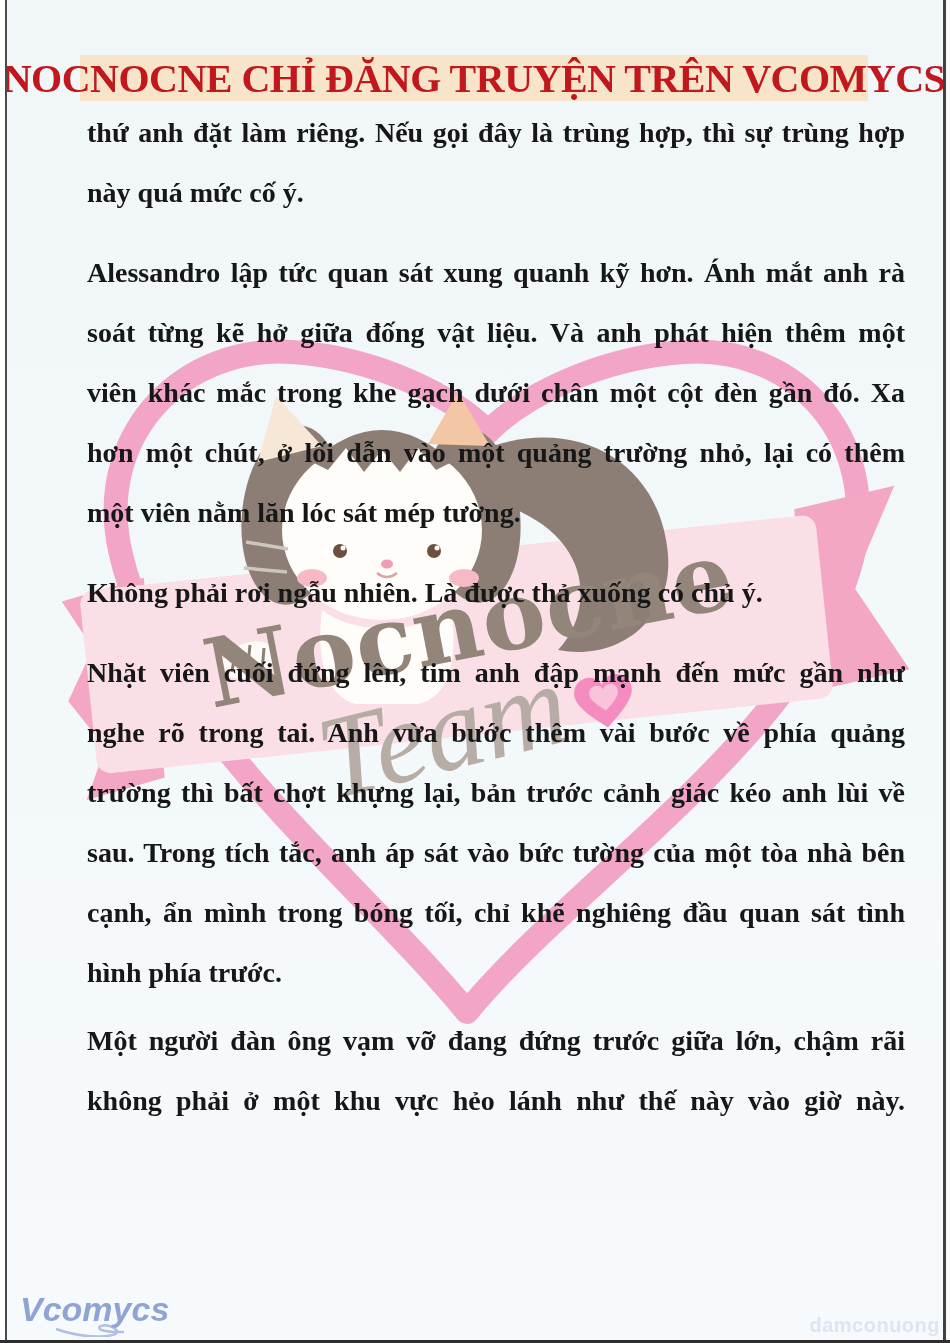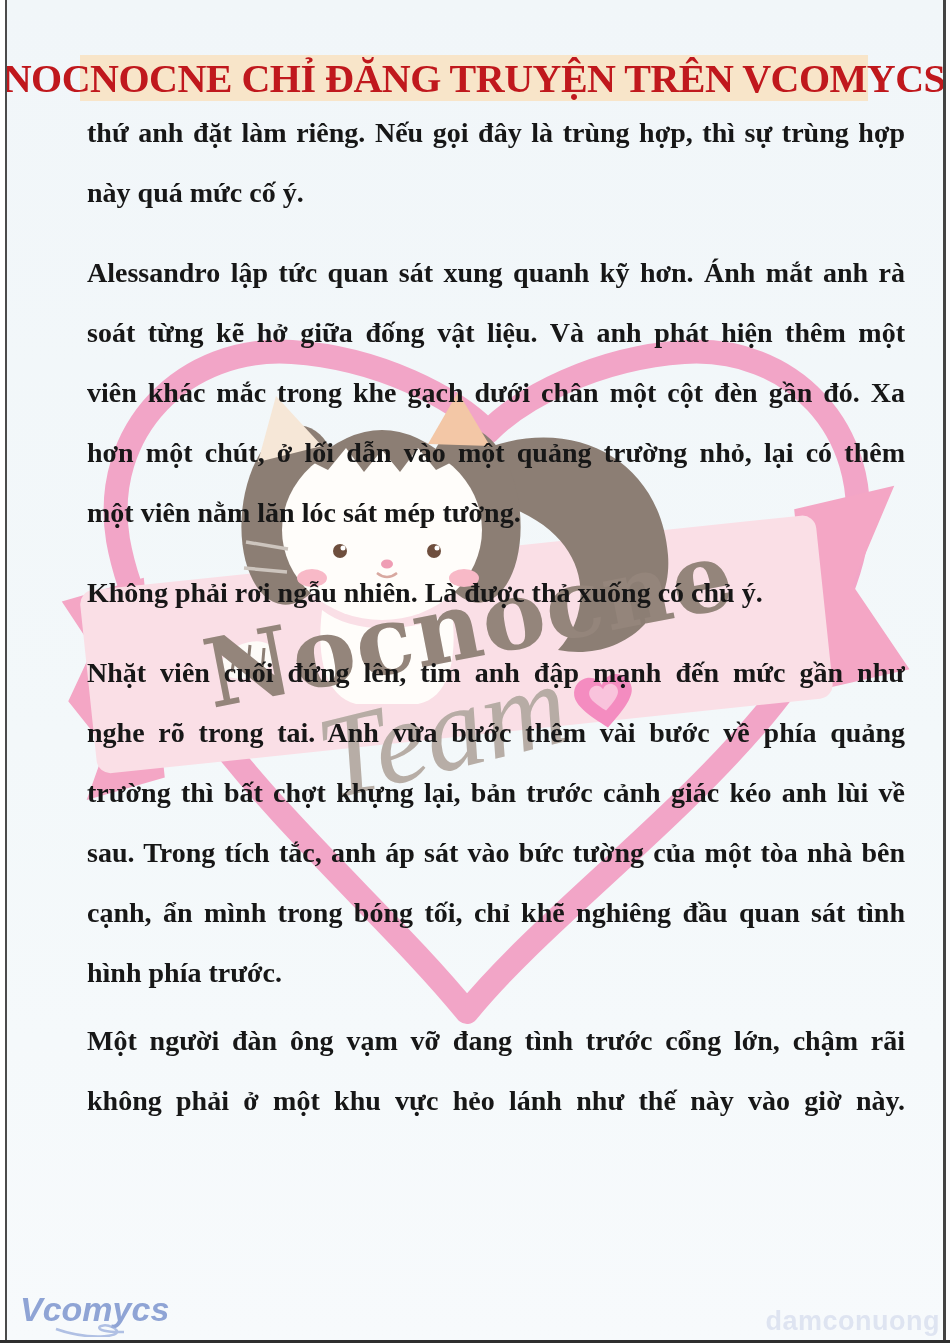--- a/index.html
+++ b/index.html
@@ -28,21 +28,21 @@
   }
   .para + .para { margin-top:20px; }
   .body-text .para:last-child { margin-top:8px; }
   .ln { height:60px; line-height:60px; overflow:hidden; white-space:nowrap; }
   .ln.j { white-space:normal; text-align:justify; text-align-last:justify; text-justify:inter-word; }
   
   .vcomycs { position:absolute; left:16px; bottom:6px; z-index:3; }
   .damconuong {
     position:absolute; right:10px; bottom:6px; z-index:3;
     font-family:"Liberation Sans","DejaVu Sans",sans-serif;
-    font-size:27px; font-weight:bold; color:#dce2f0; letter-spacing:0.5px; opacity:0.9;
+    font-size:20px; font-weight:bold; color:#dce2f0; letter-spacing:0.5px; opacity:0.9;
   }
   
   .gutter-left  { position:absolute; left:0; top:0; width:5px; height:100%; background:#ffffff; z-index:4; }
   .edge-left    { position:absolute; left:5px; top:0; width:2px; height:100%; background:#4b4b4b; z-index:4; }
   .edge-right   { position:absolute; left:943px; top:0; width:3px; height:100%; background:#414141; z-index:4; }
   .gutter-right { position:absolute; left:946px; top:0; width:4px; height:100%; background:#fbfbfc; z-index:4; }
   .edge-bottom  { position:absolute; left:0; bottom:0; width:100%; height:3px; background:#2e2e2e; z-index:5; }
 </style>
 </head>
 <body>
@@ -111,21 +111,21 @@
     </div>
     <div class="para">
       <div class="ln j">Nhặt viên cuối đứng lên, tim anh đập mạnh đến mức gần như</div>
       <div class="ln j">nghe rõ trong tai. Anh vừa bước thêm vài bước về phía quảng</div>
       <div class="ln j">trường thì bất chợt khựng lại, bản trước cảnh giác kéo anh lùi về</div>
       <div class="ln j">sau. Trong tích tắc, anh áp sát vào bức tường của một tòa nhà bên</div>
       <div class="ln j">cạnh, ẩn mình trong bóng tối, chỉ khẽ nghiêng đầu quan sát tình</div>
       <div class="ln">hình phía trước.</div>
     </div>
     <div class="para">
-      <div class="ln j">Một người đàn ông vạm vỡ đang tình trước cổng lớn, chậm rãi</div>
+      <div class="ln j">Một người đàn ông vạm vỡ đang đứng trước giữa lớn, chậm rãi</div>
       <div class="ln j">không phải ở một khu vực hẻo lánh như thế này vào giờ này.</div>
     </div>
   </div>
 
   <svg class="vcomycs" width="180" height="52" viewBox="0 0 180 52">
     <text x="4" y="36" font-family="'Liberation Sans',sans-serif" font-style="italic" font-weight="bold" font-size="34" fill="#8fa4d5">Vcomycs</text>
     <path d="M40,44 C74,56 116,52 96,42 C84,36 70,48 108,47" stroke="#9db1dd" stroke-width="2.5" fill="none" opacity="0.8"></path>
   </svg>
   <div class="damconuong">damconuong</div>
 

